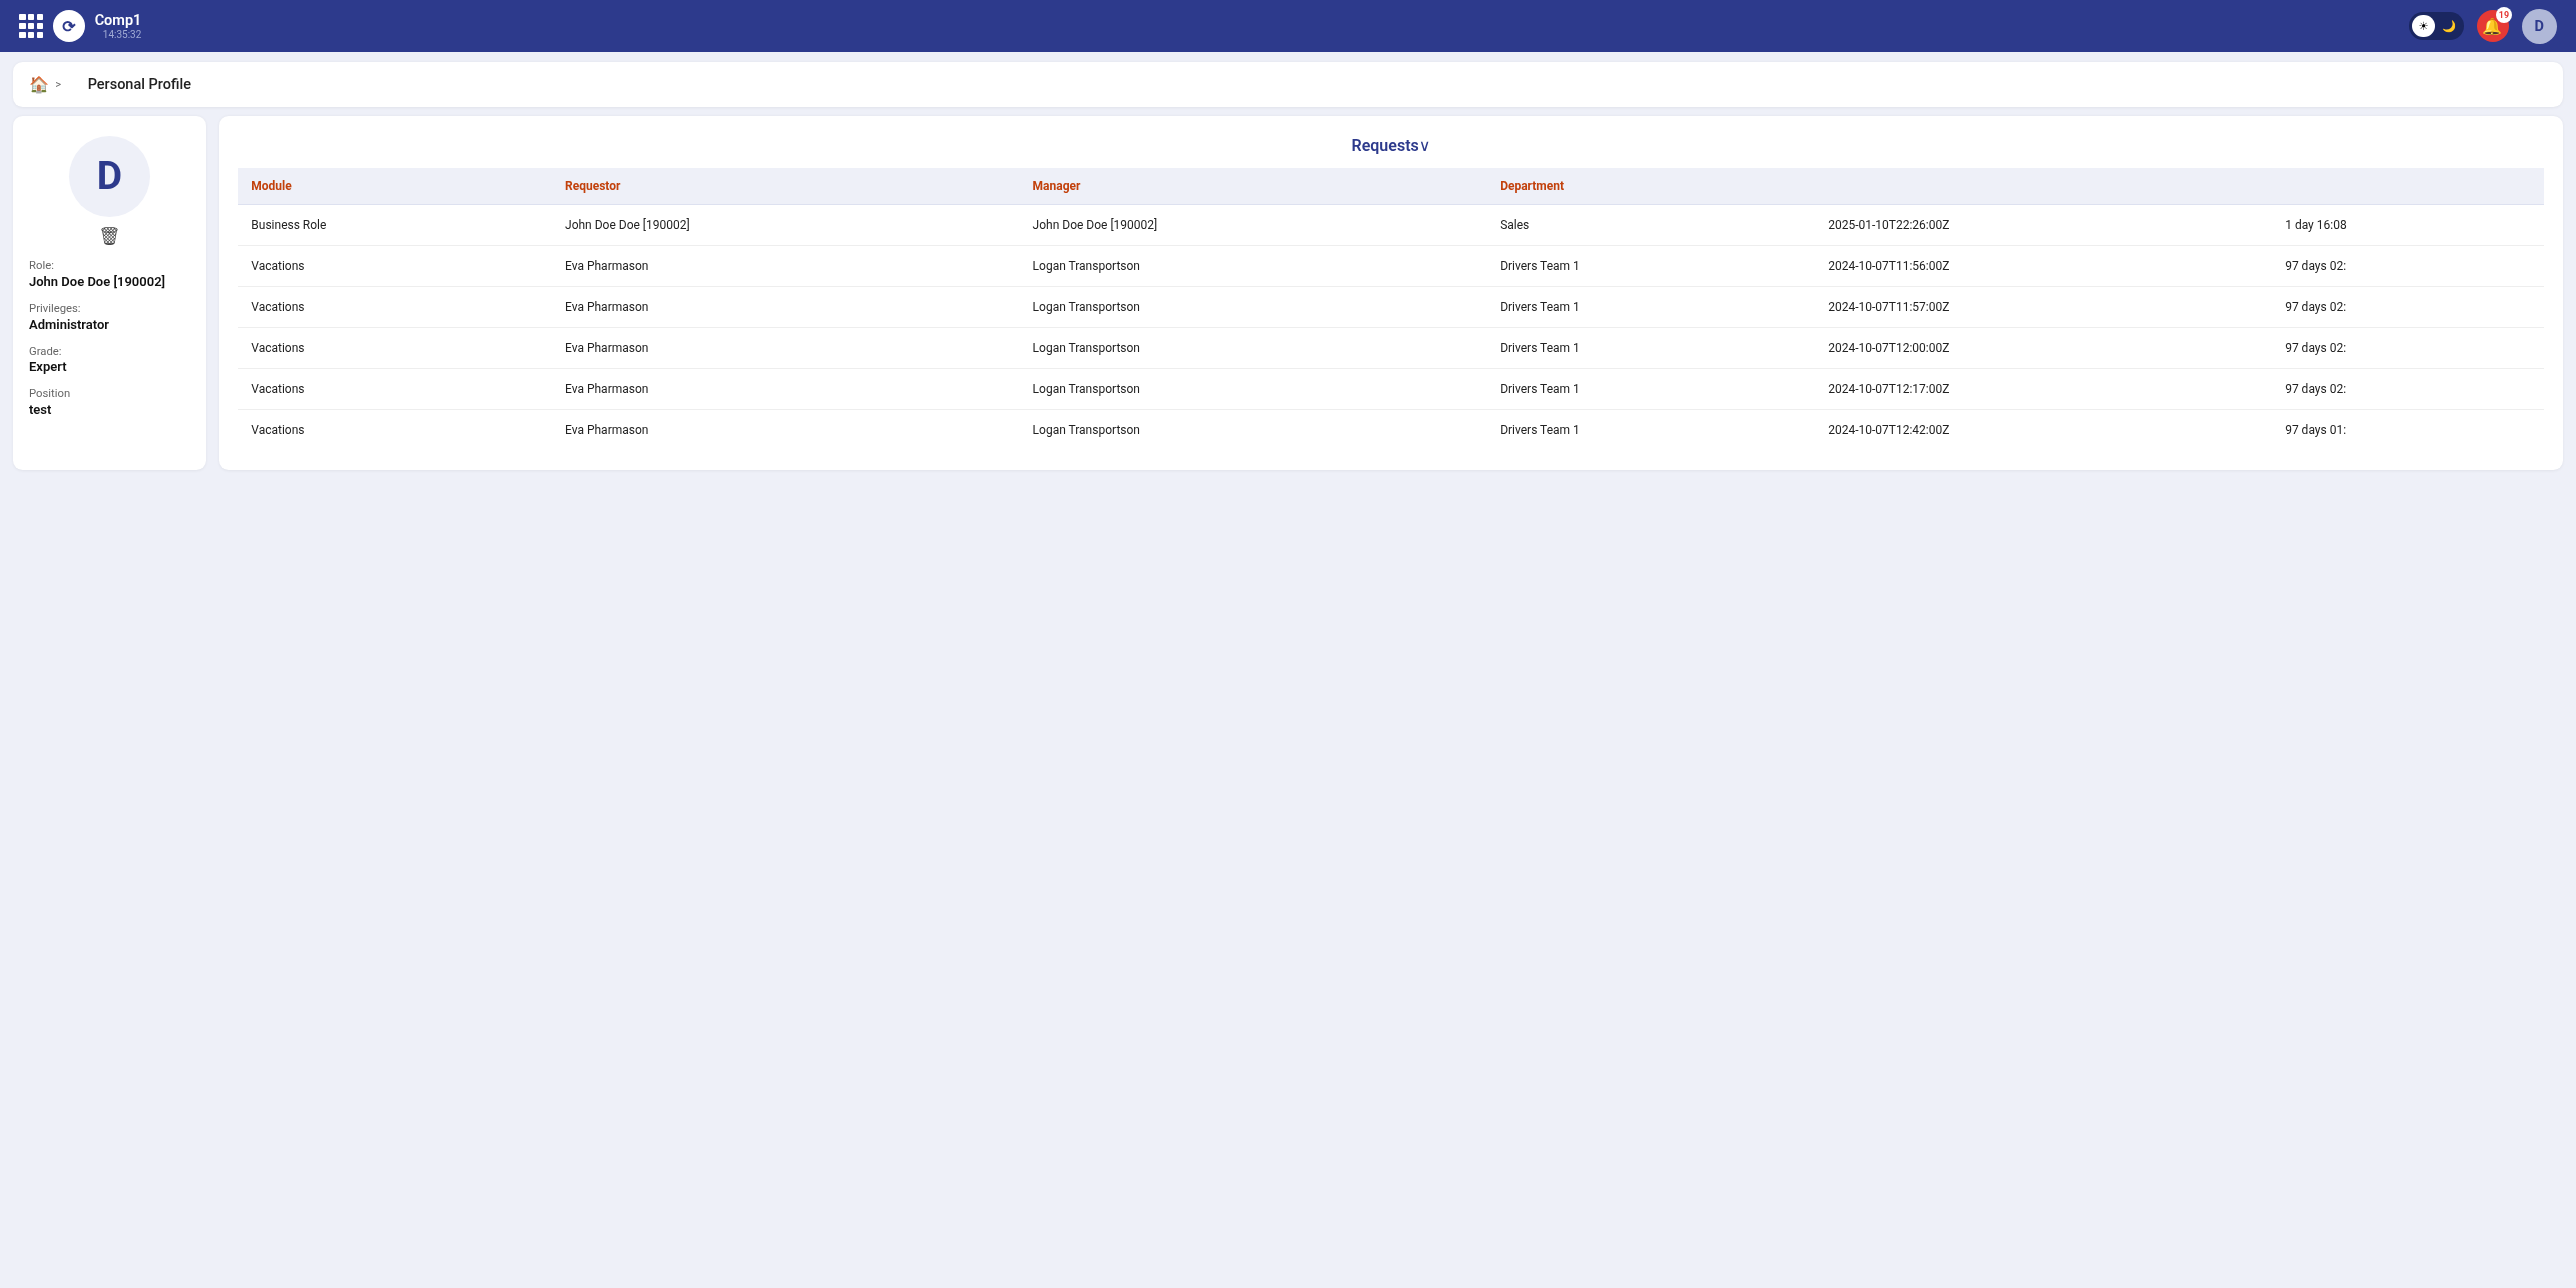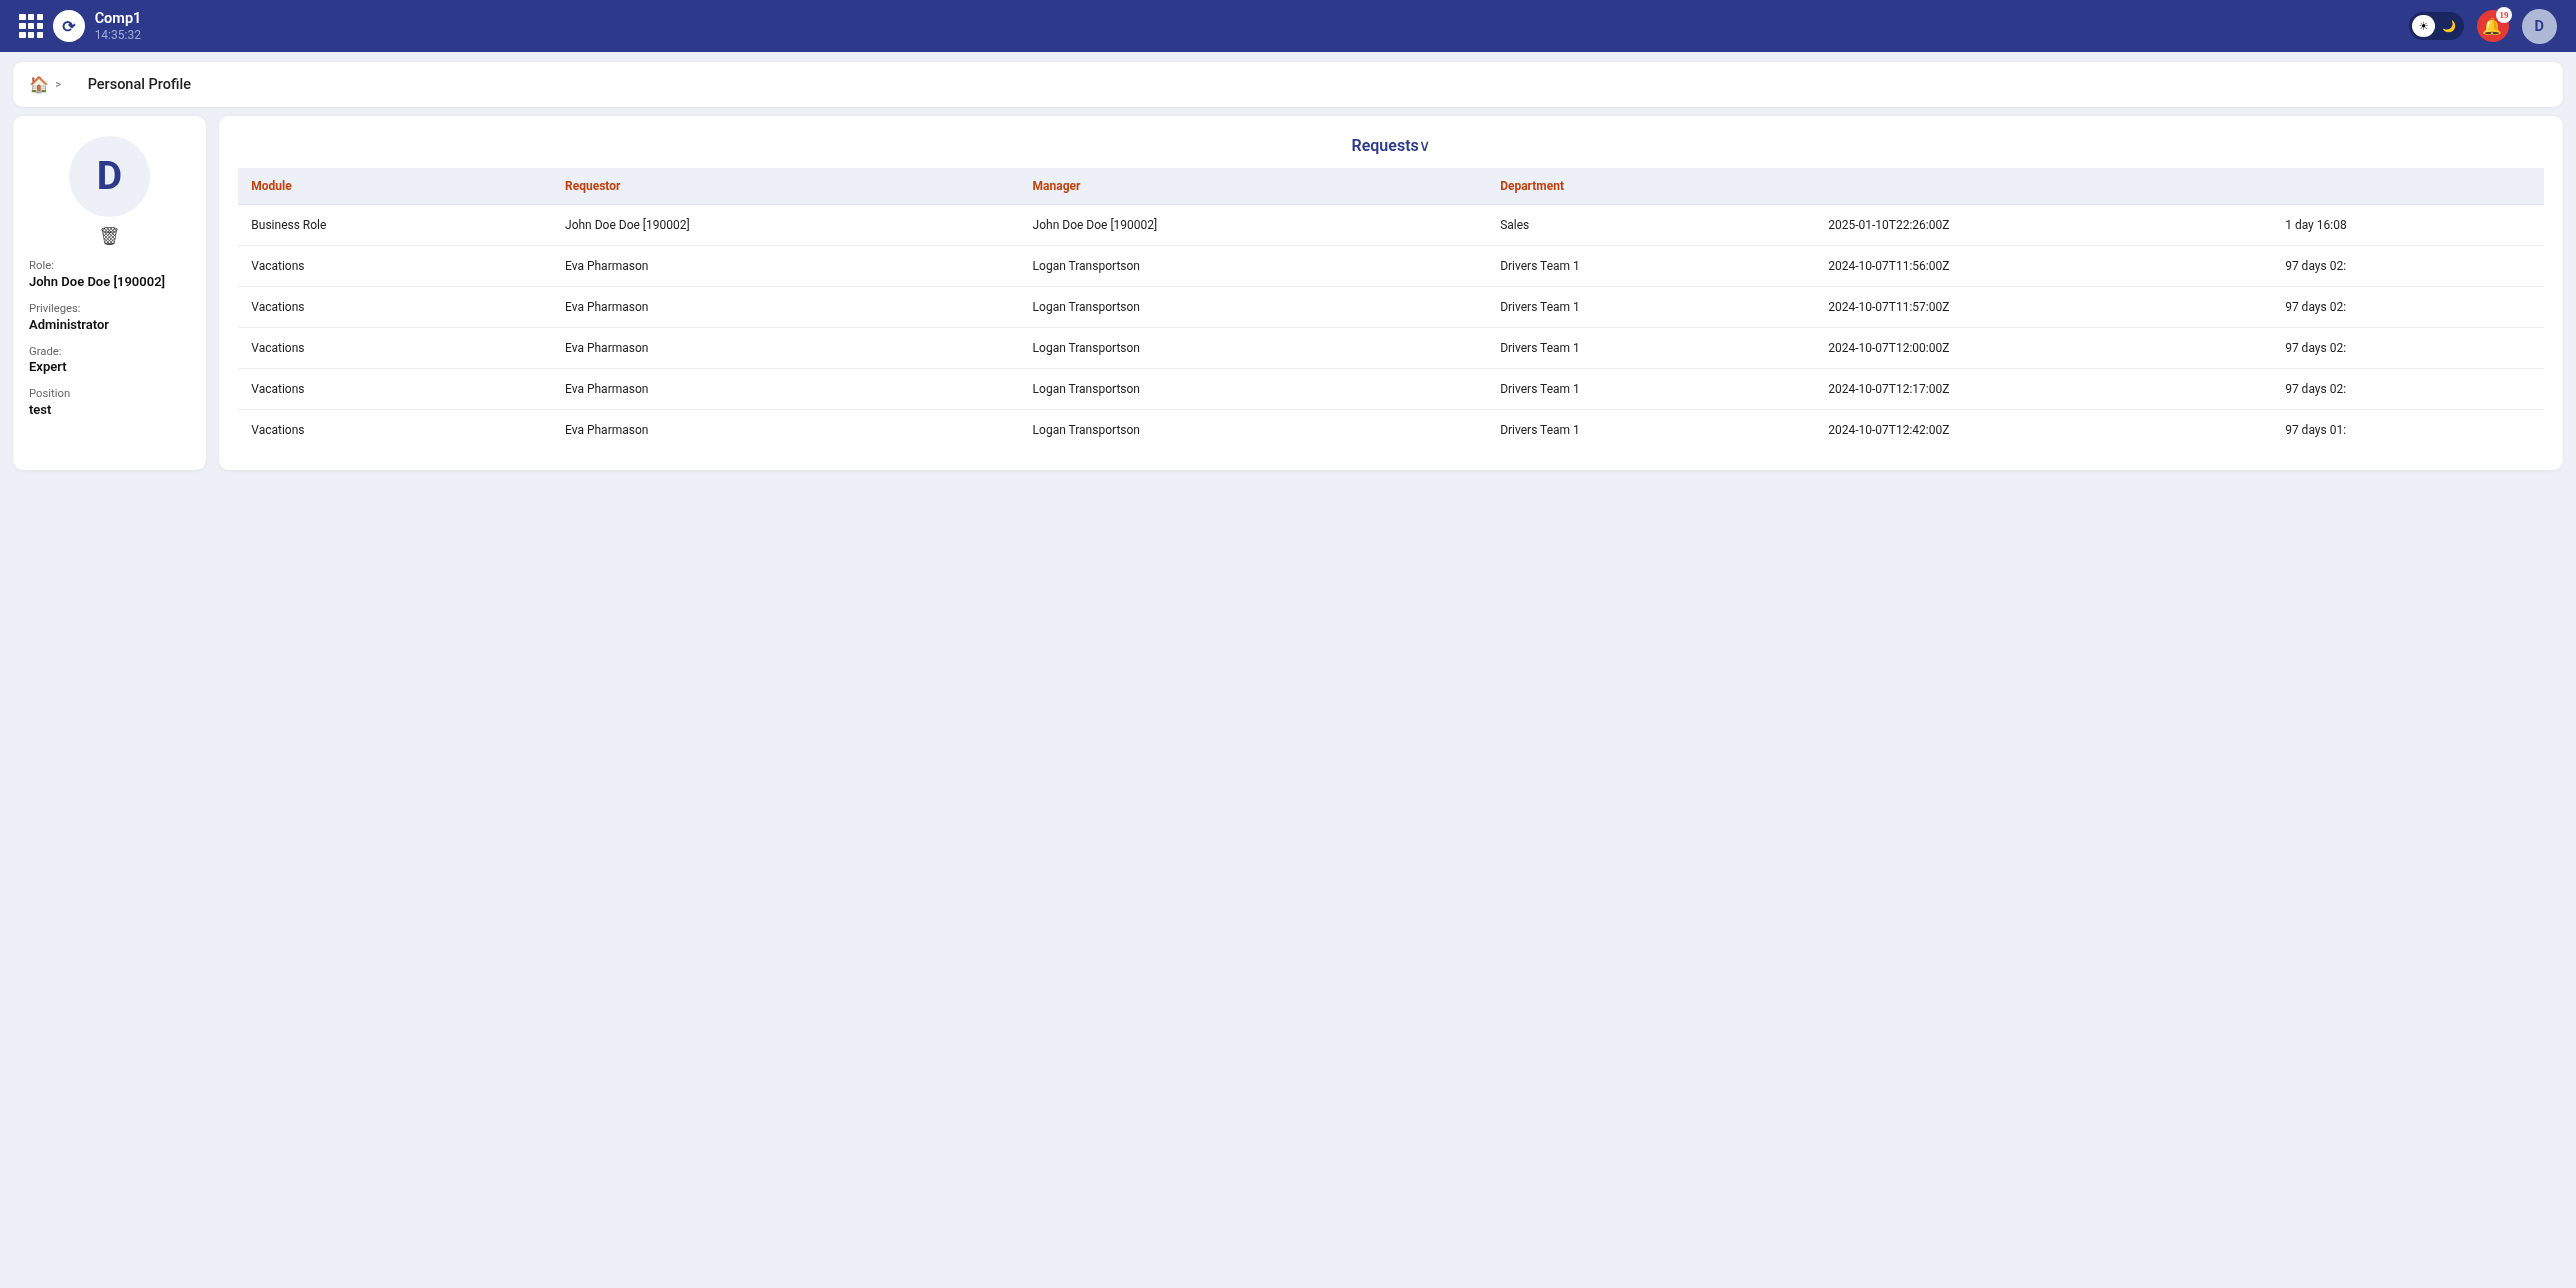--- a/index.html
+++ b/index.html
@@ -47,21 +47,22 @@
       font-size: 16px;
     }
     .app-name {
       color: white;
       font-size: 14.5px;
       font-weight: 600;
       line-height: 1.2;
     }
     .app-time {
       color: #a0aad4;
-      font-size: 12px;
+      font-size: 10px;
+      text-align: right;
     }
     .topbar-right {
       display: flex;
       align-items: center;
       gap: 13px;
     }
     .theme-toggle {
       background: #1a2660;
       border-radius: 16px;
       padding: 3.2px;
@@ -110,21 +111,20 @@
       background: white;
       color: #e53935;
       border-radius: 50%;
       width: 16px;
       height: 16px;
       font-size: 8.9px;
       font-weight: bold;
       display: flex;
       align-items: center;
       justify-content: center;
-      font-family: Liberation Serif, serif;
     }
     .user-avatar {
       width: 35px;
       height: 35px;
       background: #b0b8d8;
       border-radius: 50%;
       display: flex;
       align-items: center;
       justify-content: center;
       color: #2d3a8c;

